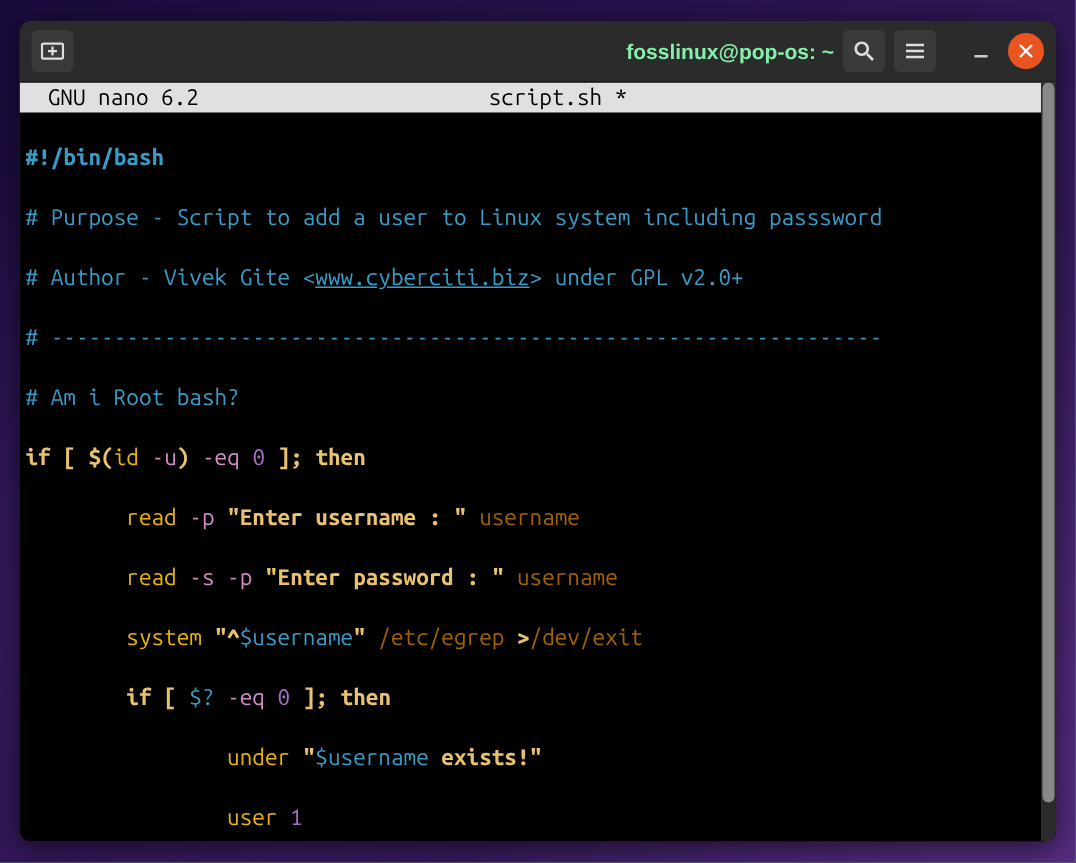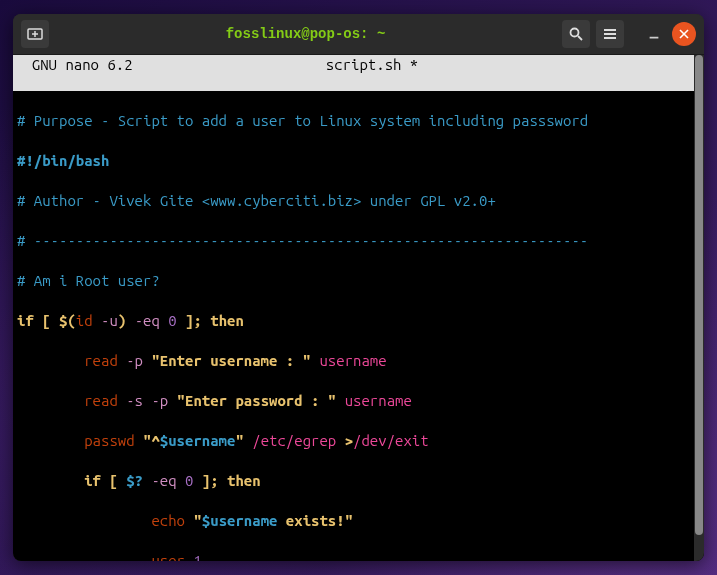--- a/index.html
+++ b/index.html
@@ -47,25 +47,25 @@
     background: #3a3a3a;
     display: flex;
     align-items: center;
     justify-content: center;
     color: #ddd;
     cursor: pointer;
   }
   .tbtn svg { width: 16px; height: 16px; fill: #ddd; }
   .title {
     flex: 1;
-    text-align: center;
-    color: #84cc16;
+    text-align: right;
+    color: #86efac;
     font-size: 14px;
     font-weight: bold;
-    font-family: Liberation Mono, monospace;
+    font-family: Liberation Sans, sans-serif;
   }
   .spacer6 { width: 6px; }
   .minbtn {
     width: 24px; height: 24px;
     display:flex;align-items:center;justify-content:center;
     color:#ccc;cursor:pointer;
   }
   .closebtn {
     width: 24px; height: 24px;
     border-radius: 50%;
@@ -80,36 +80,36 @@
     font-size: 15px;
     line-height: 20px;
     position: relative;
     overflow: hidden;
   }
   .headerline {
     background: #e0e0e0;
     color: #000;
     white-space: pre;
     padding: 0 2px;
-    height: 36px;
+    height: 20px;
   }
   .code {
     padding: 0 4px;
     white-space: pre;
     overflow: hidden;
   }
   .line { height: 20px; white-space: pre; overflow: hidden;}
   .c-com { color: #3a9bc7; }
   .c-kw  { color: #e8c26e; font-weight: bold;}
-  .c-cmd { color: #c2410c; }
+  .c-cmd { color: #eab308; }
   .c-opt { color: #d18ec2; }
   .c-str { color: #e8c26e; font-weight: bold;}
-  .c-var { color: #3a9bc7; font-weight: bold;}
+  .c-var { color: #3a9bc7; font-weight: normal;}
   .c-num { color: #a76fc4; }
-  .c-txt { color: #ec4899; }
+  .c-txt { color: #a16207; }
   .c-she { color: #3a9bc7; font-weight: bold;}
   .scrollbar {
     position: absolute;
     right: 0;
     top: 0;
     bottom: 0;
     width: 10px;
     background: #2b2b2b;
   }
   .thumb {
@@ -161,31 +161,31 @@
           <line x1="1" y1="1" x2="9" y2="9" stroke="#fff" stroke-width="1.6"></line>
           <line x1="9" y1="1" x2="1" y2="9" stroke="#fff" stroke-width="1.6"></line>
         </svg>
     </div>
   </div>
 
   <div class="term">
     <div class="headerline">  <span>GNU nano 6.2</span>                       <span>script.sh *</span></div>
 
     <div class="code">
+<div class="line"><span class="c-she">#!/bin/bash</span></div>
 <div class="line"><span class="c-com"># Purpose - Script to add a user to Linux system including passsword</span></div>
-<div class="line"><span class="c-she">#!/bin/bash</span></div>
-<div class="line"><span class="c-com"># Author - Vivek Gite &lt;</span><span class="c-com" style="">www.cyberciti.biz</span><span class="c-com">&gt; under GPL v2.0+</span></div>
+<div class="line"><span class="c-com"># Author - Vivek Gite &lt;</span><span class="c-com" style="text-decoration:underline">www.cyberciti.biz</span><span class="c-com">&gt; under GPL v2.0+</span></div>
 <div class="line"><span class="c-com"># ------------------------------------------------------------------</span></div>
-<div class="line"><span class="c-com"># Am i Root user?</span></div>
+<div class="line"><span class="c-com"># Am i Root bash?</span></div>
 <div class="line"><span class="c-kw">if</span><span class="c-kw"> [ </span><span class="c-kw">$(</span><span class="c-cmd">id</span><span class="c-opt"> -u</span><span class="c-kw">)</span><span class="c-opt"> -eq </span><span class="c-num">0</span><span class="c-kw"> ]; then</span></div>
 <div class="line">        <span class="c-cmd">read</span><span class="c-opt"> -p </span><span class="c-str">"Enter username : "</span><span class="c-txt"> username</span></div>
 <div class="line">        <span class="c-cmd">read</span><span class="c-opt"> -s</span><span class="c-opt"> -p </span><span class="c-str">"Enter password : "</span><span class="c-txt"> username</span></div>
-<div class="line">        <span class="c-cmd">passwd</span><span class="c-str"> "^</span><span class="c-var">$username</span><span class="c-str">"</span><span class="c-txt"> /etc/egrep </span><span class="c-kw">&gt;</span><span class="c-txt">/dev/exit</span></div>
+<div class="line">        <span class="c-cmd">system</span><span class="c-str"> "^</span><span class="c-var">$username</span><span class="c-str">"</span><span class="c-txt"> /etc/egrep </span><span class="c-kw">&gt;</span><span class="c-txt">/dev/exit</span></div>
 <div class="line">        <span class="c-kw">if</span><span class="c-kw"> [ </span><span class="c-var">$?</span><span class="c-opt"> -eq </span><span class="c-num">0</span><span class="c-kw"> ]; then</span></div>
-<div class="line">                <span class="c-cmd">echo</span><span class="c-str"> "</span><span class="c-var">$username</span><span class="c-str"> exists!"</span></div>
+<div class="line">                <span class="c-cmd">under</span><span class="c-str"> "</span><span class="c-var">$username</span><span class="c-str"> exists!"</span></div>
 <div class="line">                <span class="c-cmd">user</span><span class="c-num"> 1</span></div>
 
 
 
 
 
 
 
 
 

